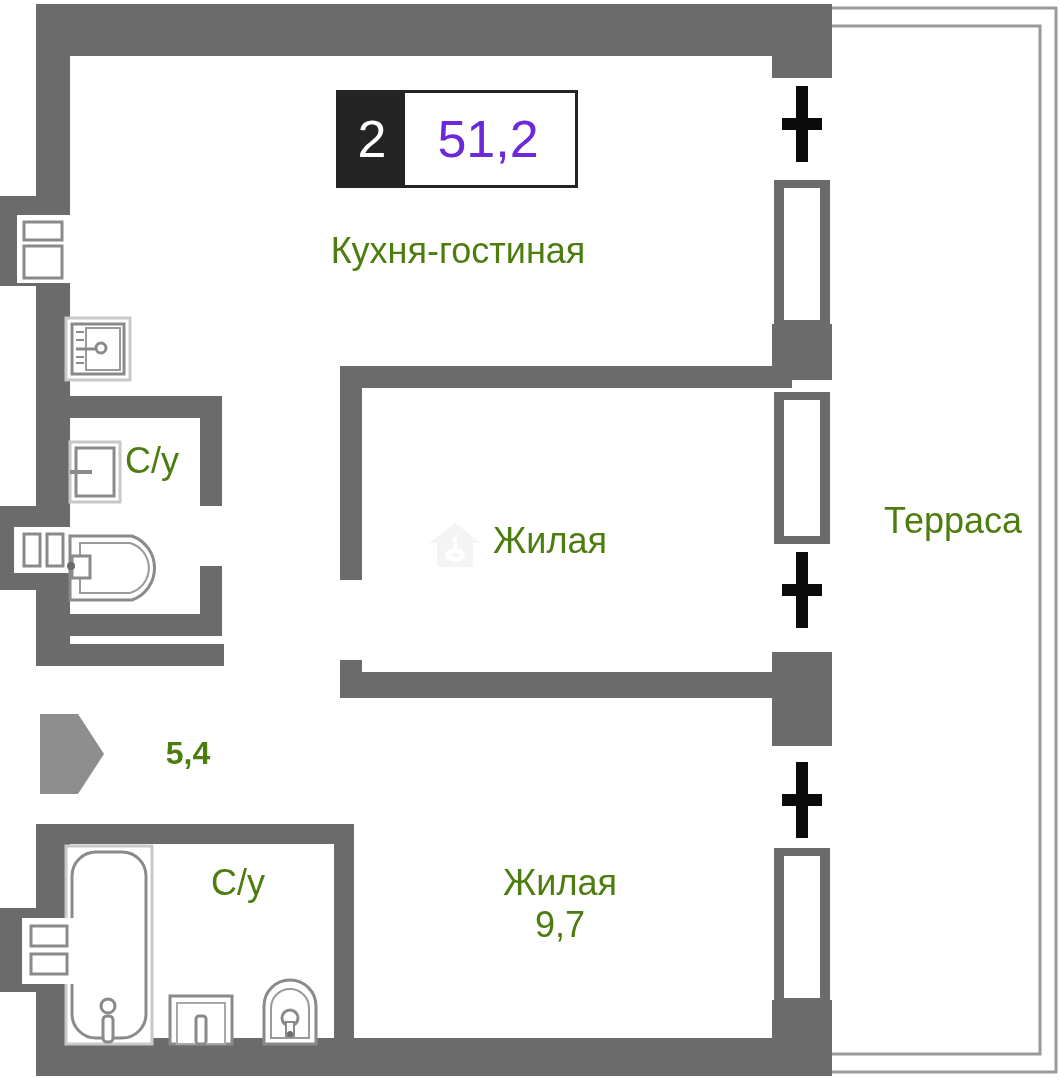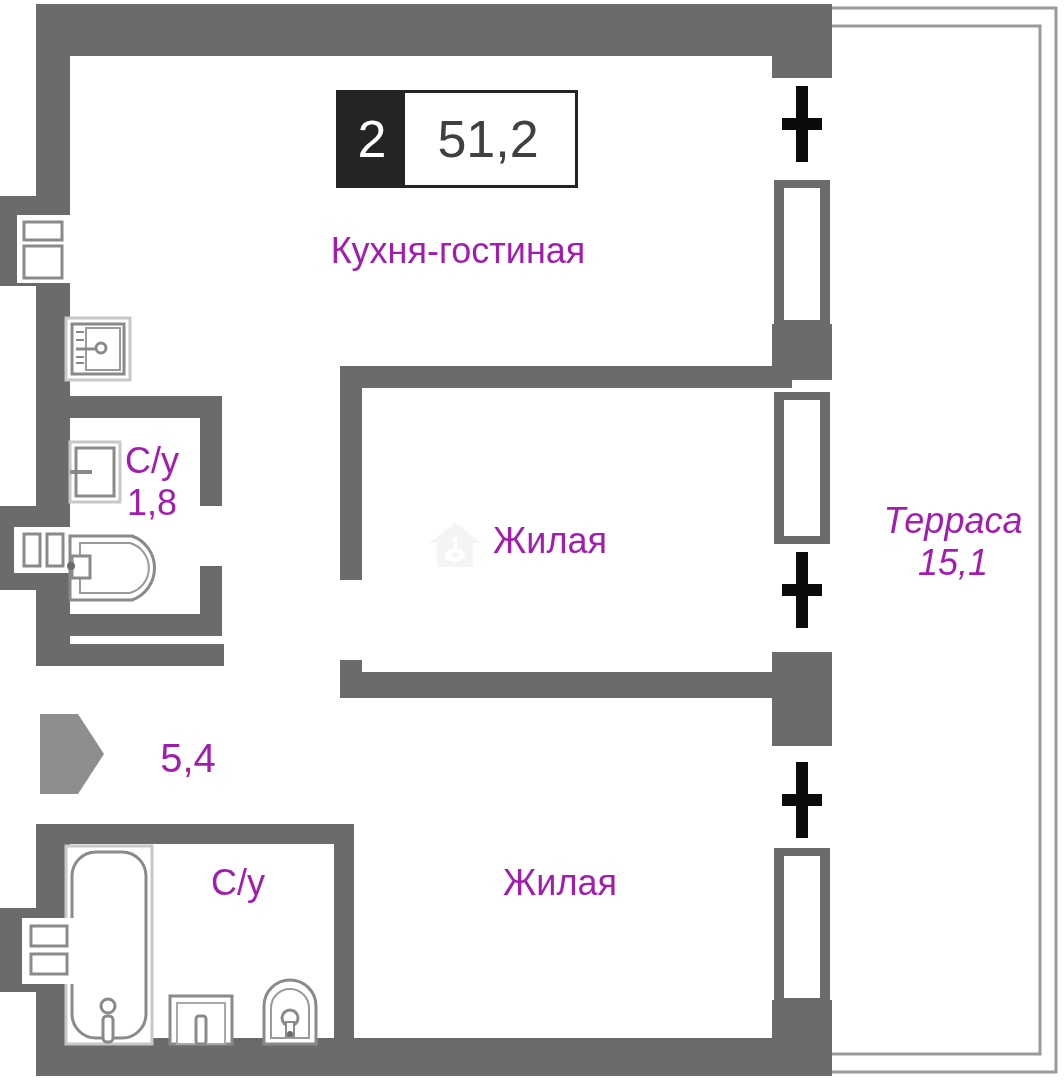--- a/index.html
+++ b/index.html
@@ -19,38 +19,39 @@
     overflow: hidden;
   }
   #plan svg {
     position: absolute;
     top: 0;
     left: 0;
   }
   .label {
     position: absolute;
     text-align: center;
-    color: #a21caf;
+    color: #4d7c0f;
     font-family: "Liberation Sans", sans-serif;
     line-height: 1.18;
     white-space: nowrap;
     user-select: none;
   }
   .label .name {
     display: block;
     font-size: 36px;
     font-weight: 400;
   }
   .label .area {
     display: block;
     font-size: 36px;
     font-weight: 400;
   }
   .label.single .area {
-    font-size: 40px;
+    font-size: 32px;
+    font-weight: bold;
   }
   
   .badge {
     position: absolute;
     display: flex;
     align-items: stretch;
     border: 3px solid #242424;
     background: #ffffff;
     box-sizing: border-box;
   }
@@ -60,21 +61,21 @@
     font-size: 52px;
     font-weight: 400;
     line-height: 1;
     display: flex;
     align-items: center;
     justify-content: center;
     width: 66px;
     box-sizing: border-box;
   }
   .badge .total {
-    color: #404040;
+    color: #6d28d9;
     font-size: 52px;
     font-weight: 400;
     line-height: 1;
     display: flex;
     align-items: center;
     justify-content: center;
     flex: 1;
     padding: 0 14px 0 10px;
     box-sizing: border-box;
   }
@@ -264,37 +265,36 @@
     <div class="rooms">2</div>
     <div class="total">51,2</div>
   </div>
 
   <div class="label" style="left:288px; top:230px; width:340px;">
     <span class="name">Кухня-гостиная</span>
   </div>
 
   <div class="label" style="left:92px; top:440px; width:120px;">
     <span class="name">С/у</span>
-    <span class="area">1,8</span>
   </div>
 
   <div class="label" style="left:440px; top:520px; width:220px;">
     <span class="name">Жилая</span>
   </div>
 
-  <div class="label" style="left:848px; top:500px; width:210px;font-style:italic;">
+  <div class="label" style="left:848px; top:500px; width:210px;">
     <span class="name">Терраса</span>
-    <span class="area">15,1</span>
   </div>
 
   <div class="label single" style="left:114px; top:735px; width:148px;">
     <span class="area">5,4</span>
   </div>
 
   <div class="label" style="left:168px; top:862px; width:140px;">
     <span class="name">С/у</span>
   </div>
 
   <div class="label" style="left:450px; top:862px; width:220px;">
     <span class="name">Жилая</span>
+    <span class="area">9,7</span>
   </div>
 
 </div>
 
 </body></html>

